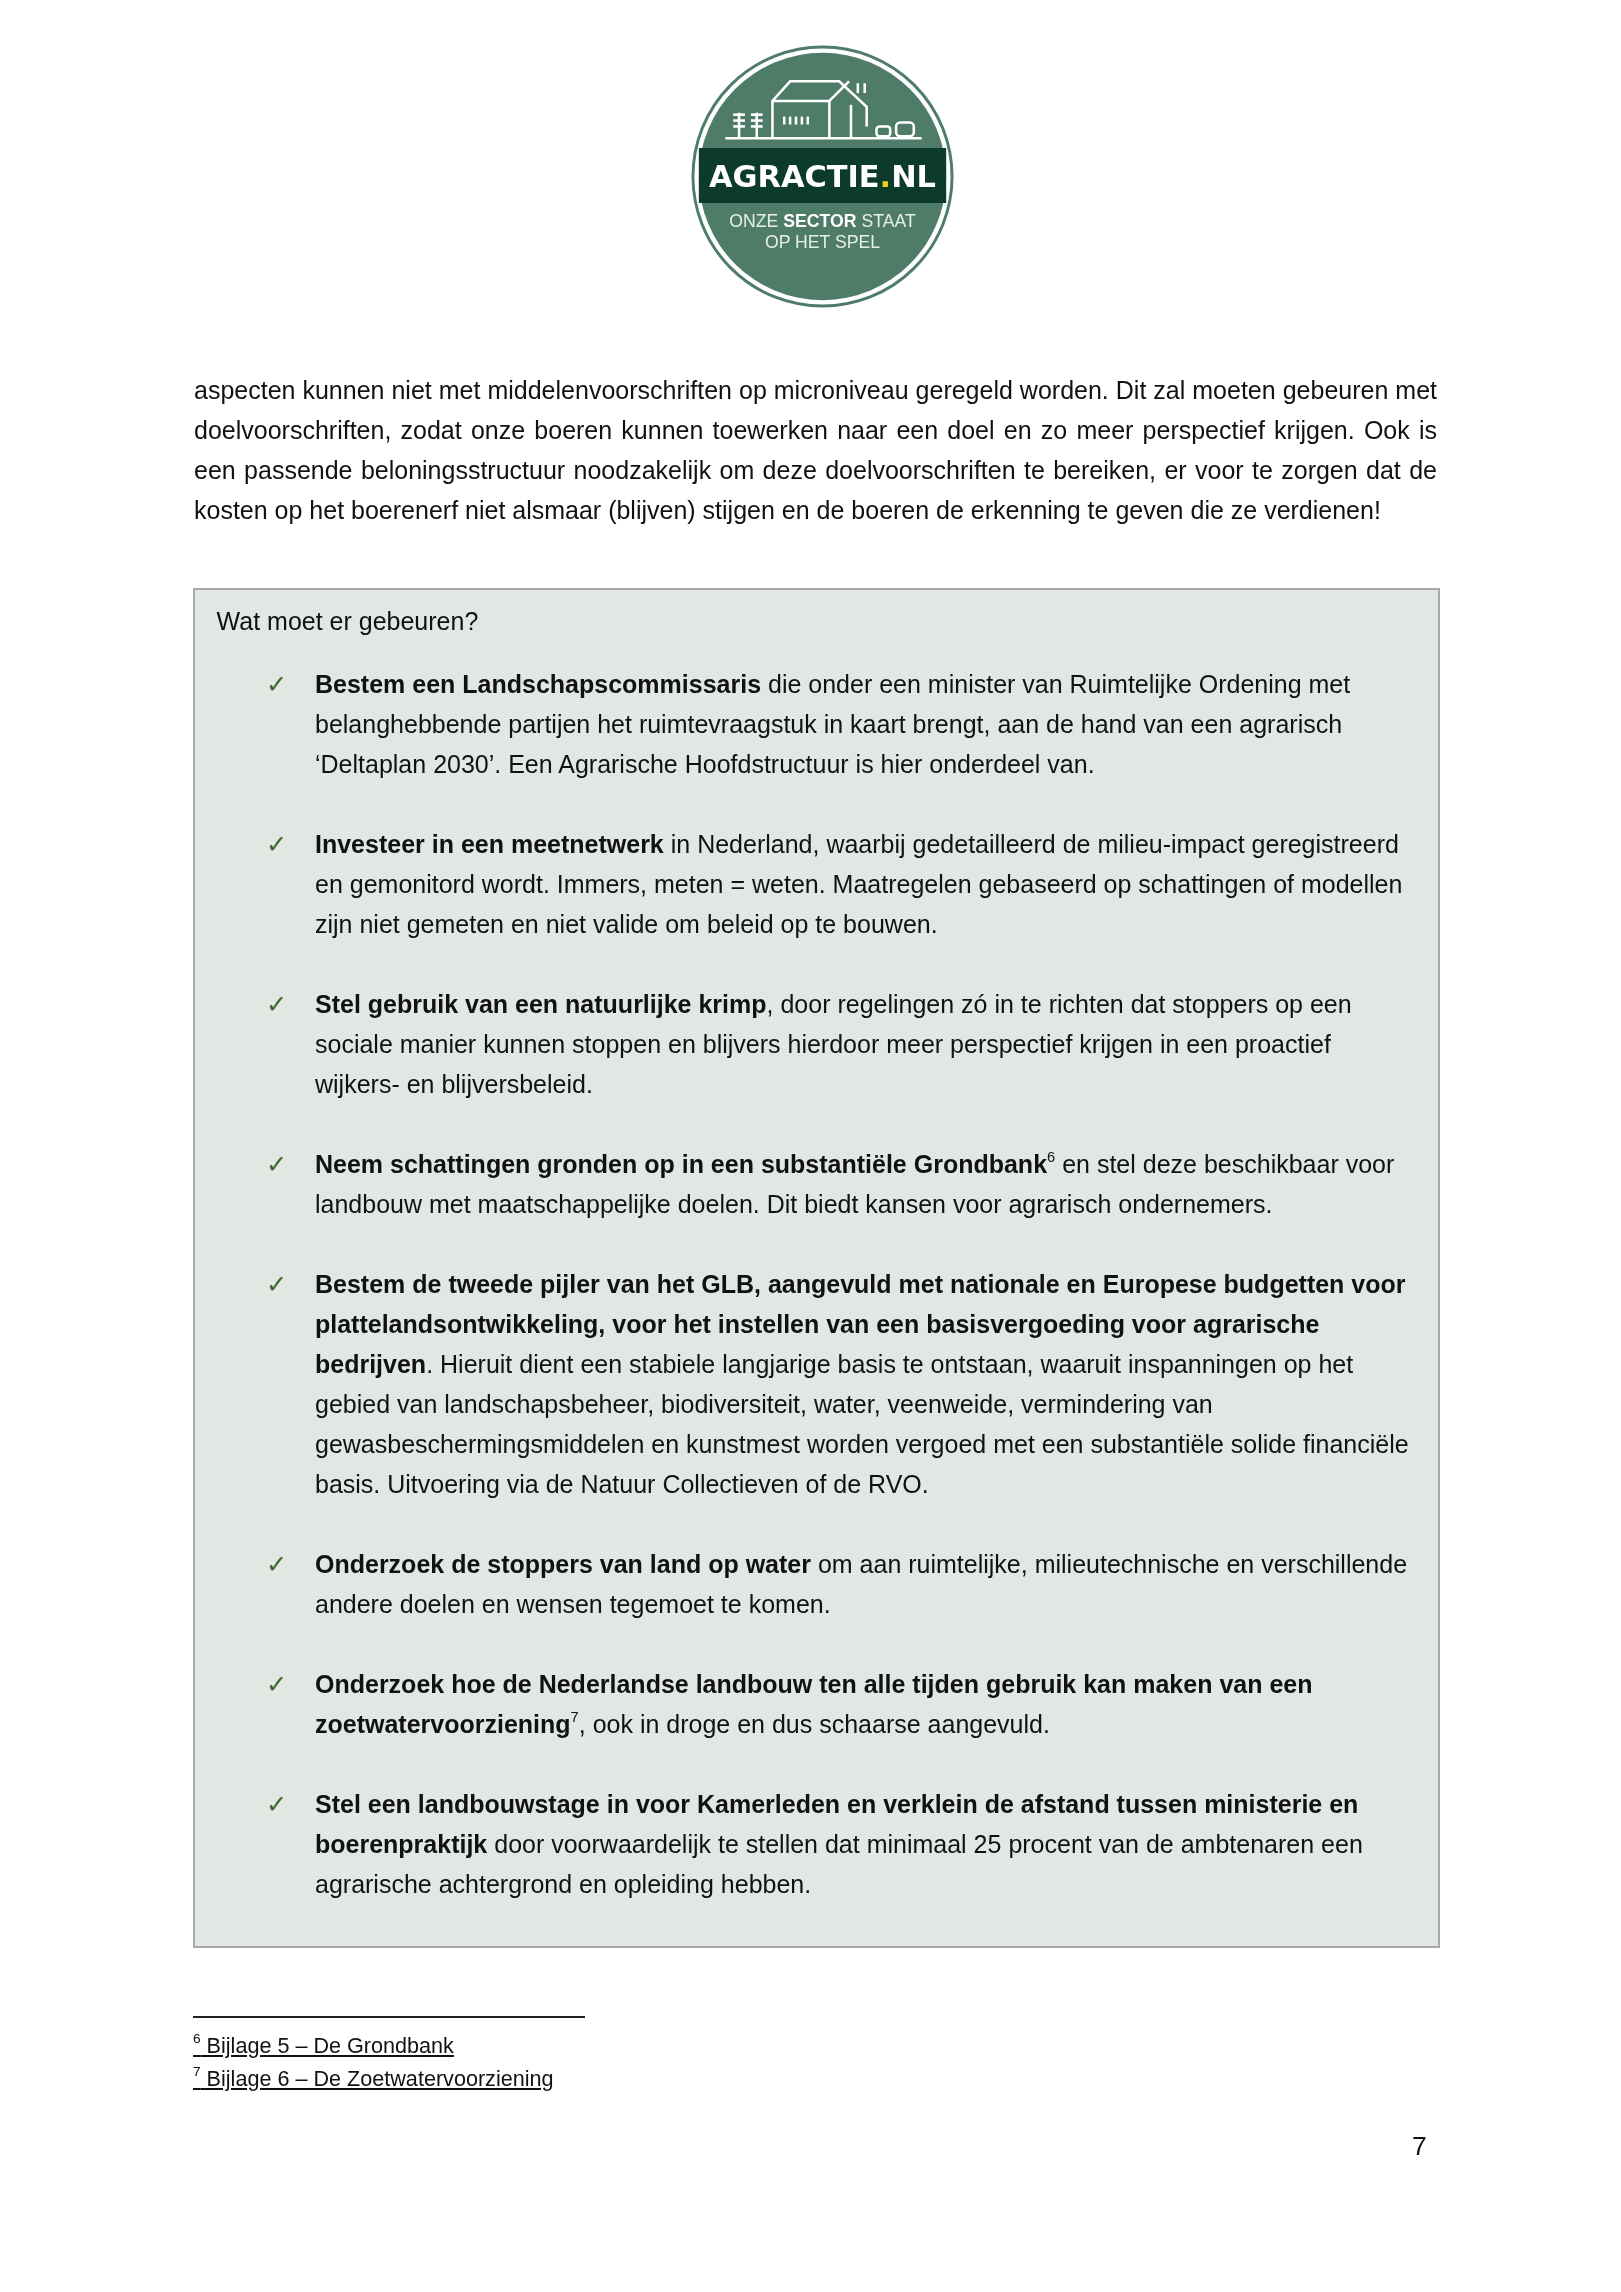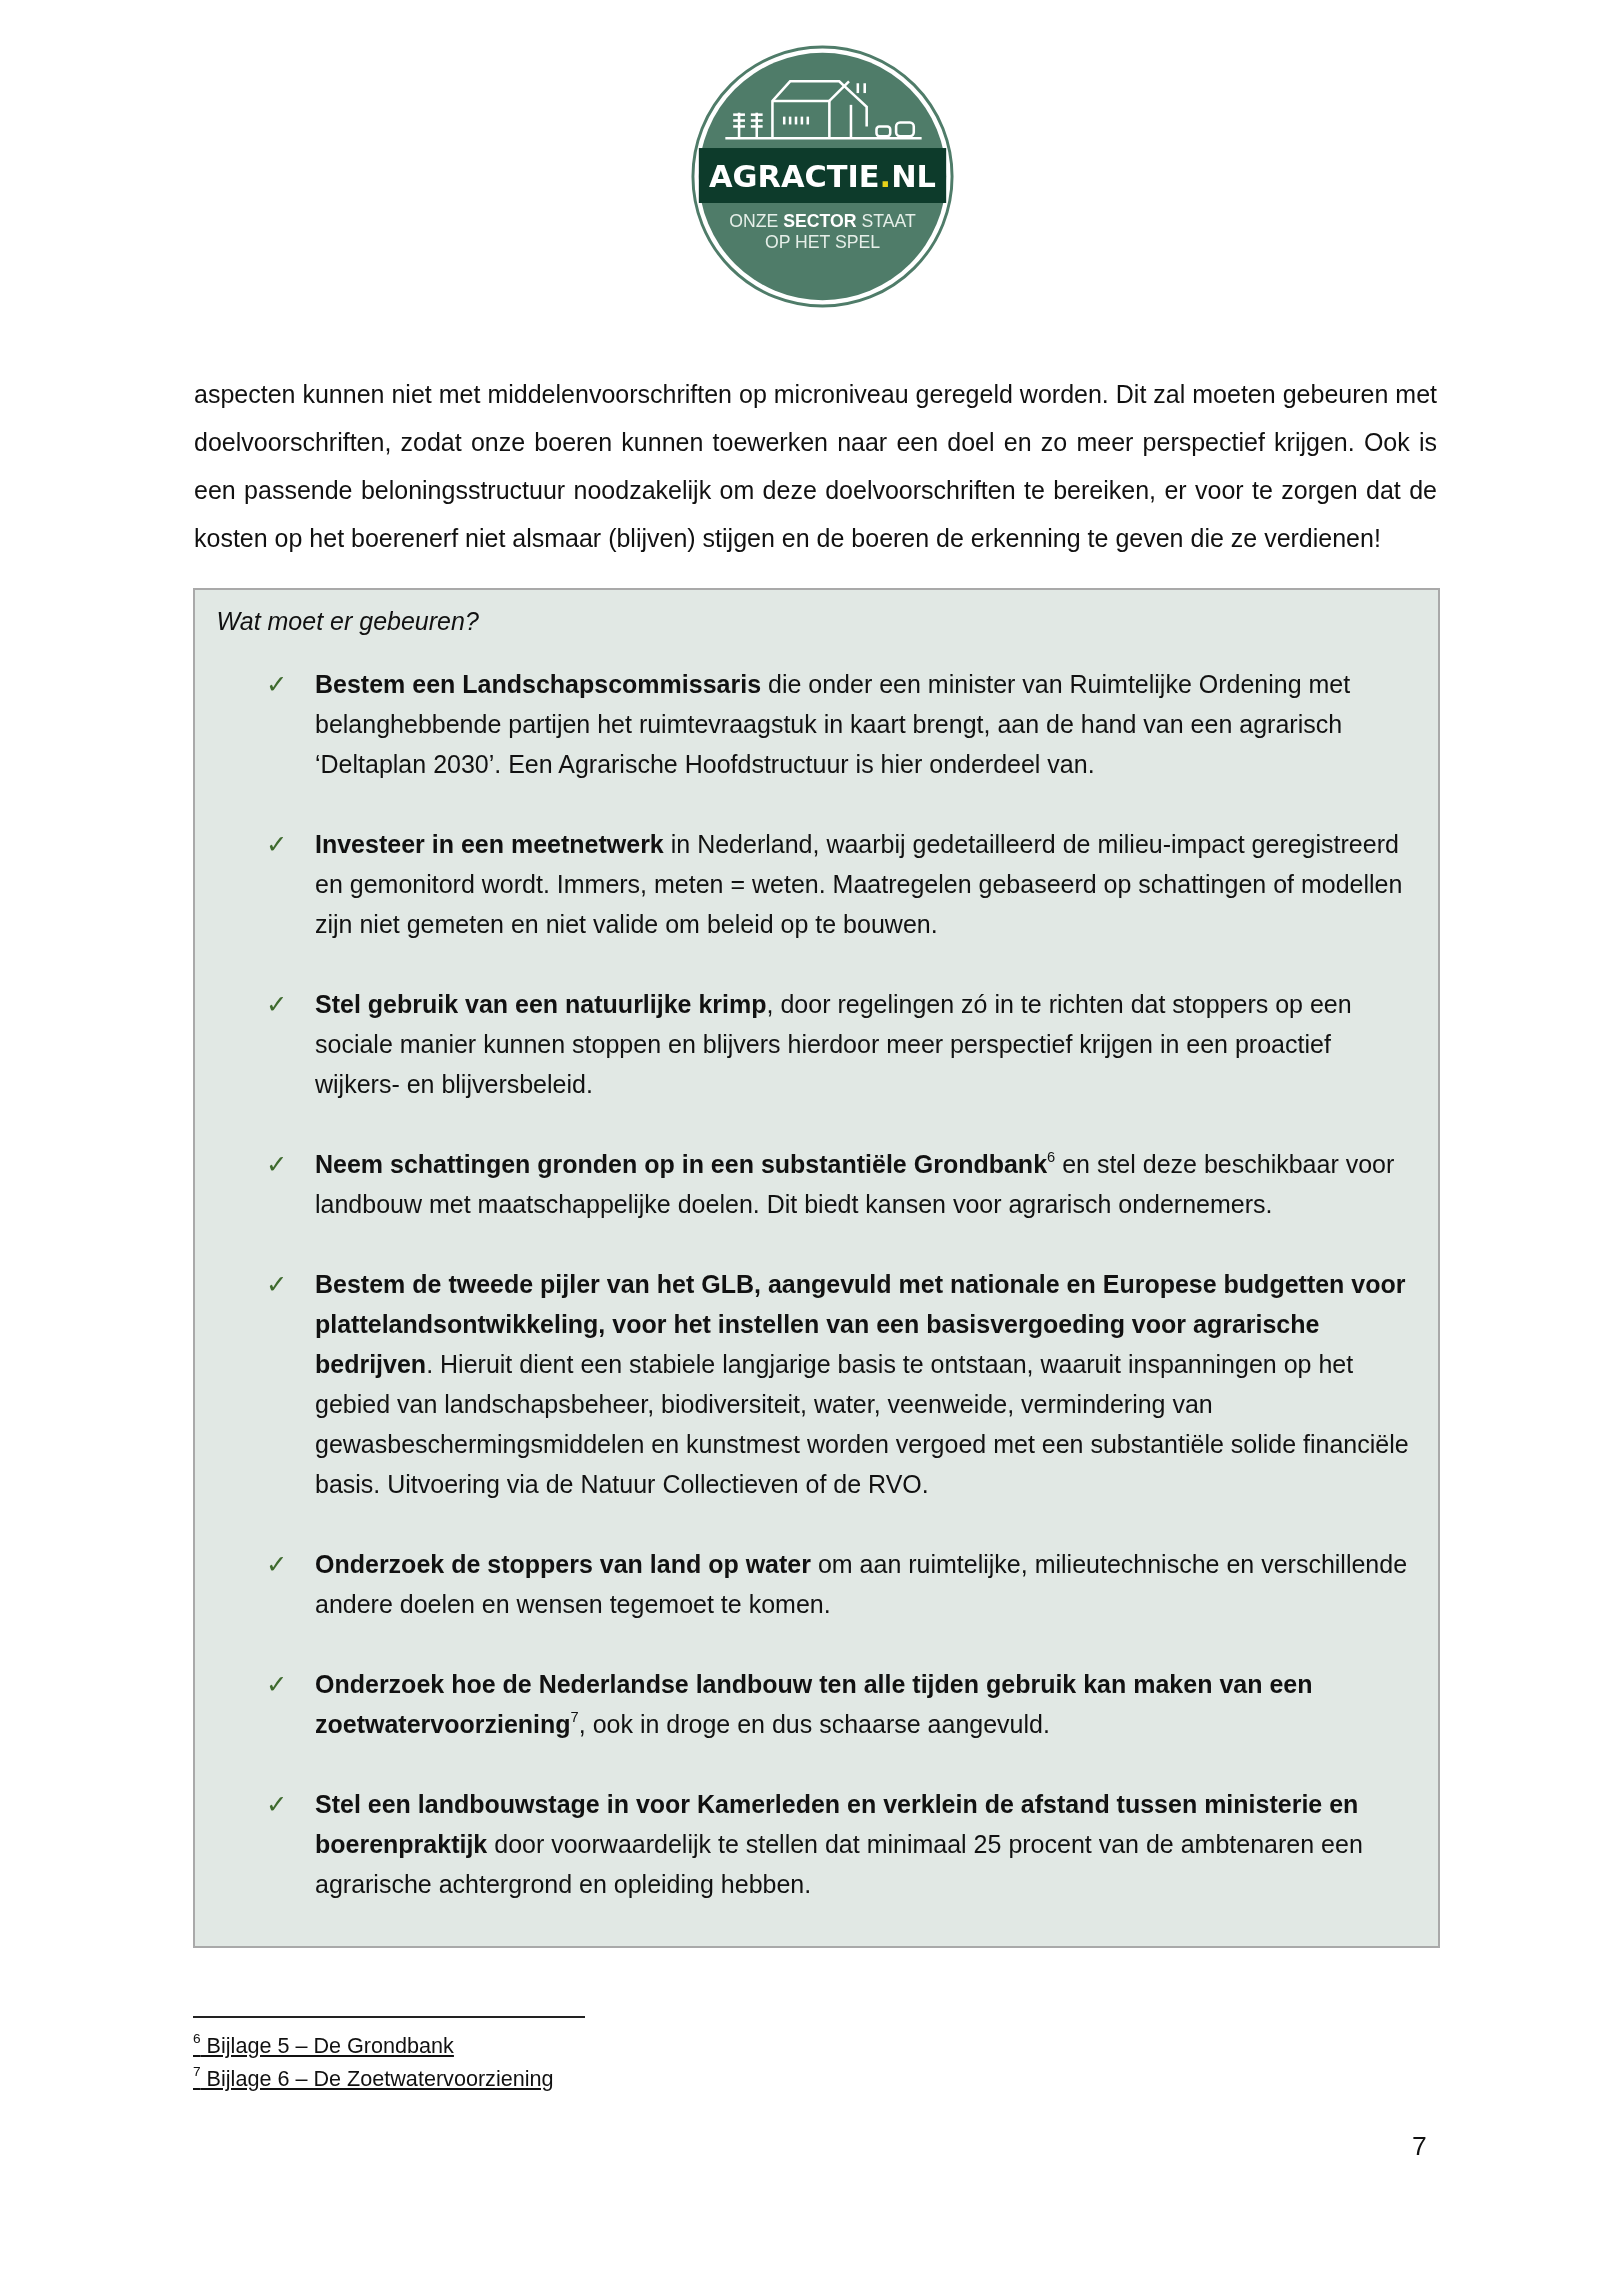--- a/index.html
+++ b/index.html
@@ -1,23 +1,23 @@
 <!DOCTYPE html>
 <html><head>
 <meta charset="utf-8">
 <style>
   html, body { margin:0; padding:0; background:#ffffff; }
   body { width:1621px; height:2293px; position:relative; overflow:hidden;
          font-family:"Liberation Sans", sans-serif; color:#111; }
   .logo { position:absolute; left:690px; top:44px; width:265px; height:265px; }
   .intro { position:absolute; left:194px; top:370px; width:1243px;
-           font-size:25px; line-height:48px; text-align:justify; margin:0; }
+           font-size:25px; line-height:40px; text-align:justify; margin:0; }
   .box { position:absolute; left:193px; top:588px; width:1247px; height:1360px;
          background:#e1e8e4; border:2px solid #a9a9a9; box-sizing:border-box; }
-  .box-title { position:absolute; left:21.6px; top:11.8px; font-style:italic; font-size:25px; line-height:39px; margin:0; }
+  .box-title { position:absolute; left:21.6px; top:11.8px; font-size:25px; line-height:39px; margin:0; }
   .list { position:absolute; left:0; top:74px; width:100%; margin:0; padding:0; list-style:none; }
   .item { position:relative; padding-left:120px; padding-right:19.6px; font-size:25px; line-height:40px; margin-bottom:40px; }
   .check { position:absolute; left:71px; top:0; color:#3f6b2e; font-size:25.5px; }
   .item b { font-weight:bold; }
   sup { font-size:14.7px; line-height:0; position:relative; top:-2px; }
   .fn-rule { position:absolute; left:193px; top:2016px; width:392px; height:0; border-top:2px solid #222; }
   .footnotes { position:absolute; left:193px; top:2029px; font-size:21.6px; line-height:33px;text-decoration:underline; }
   .fn sup { font-size:13.7px; }
   .page-num { position:absolute; left:1412px; top:2131px; font-size:26.5px; }
 </style>

